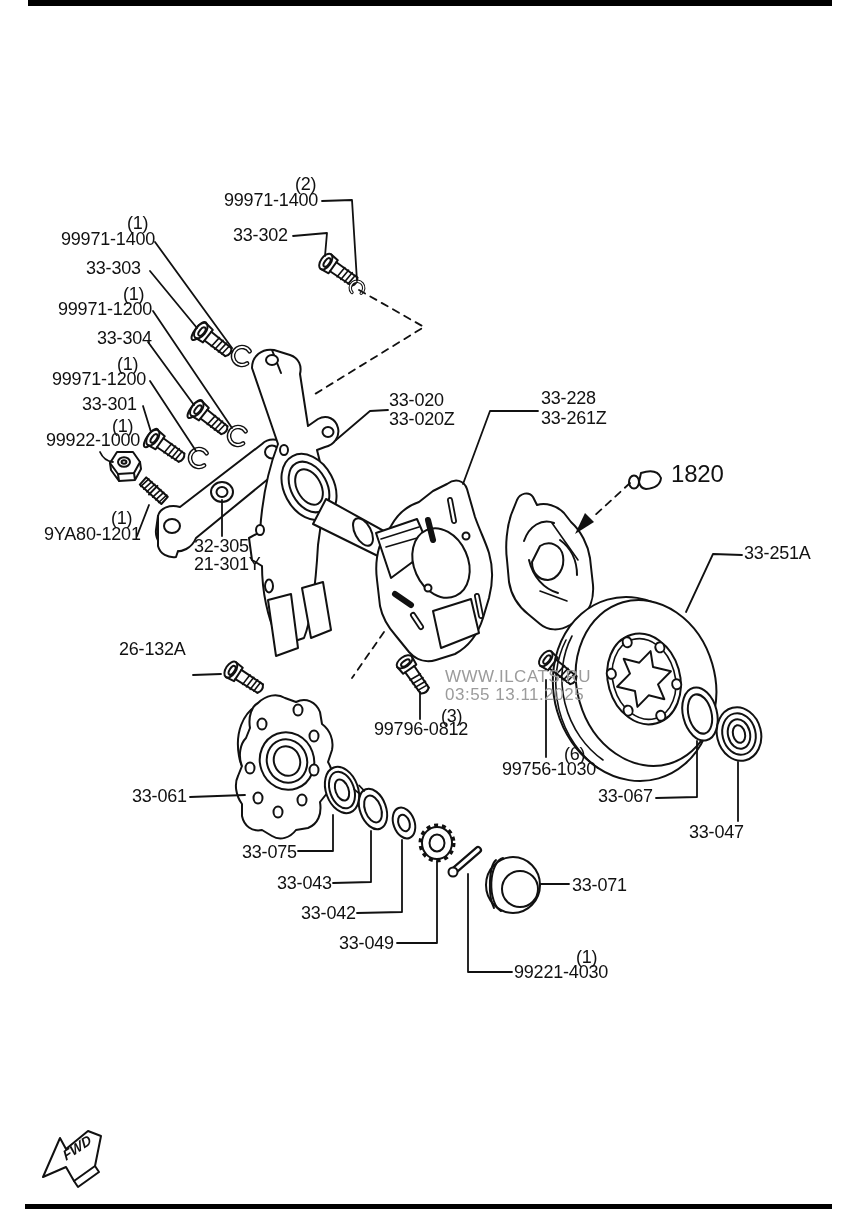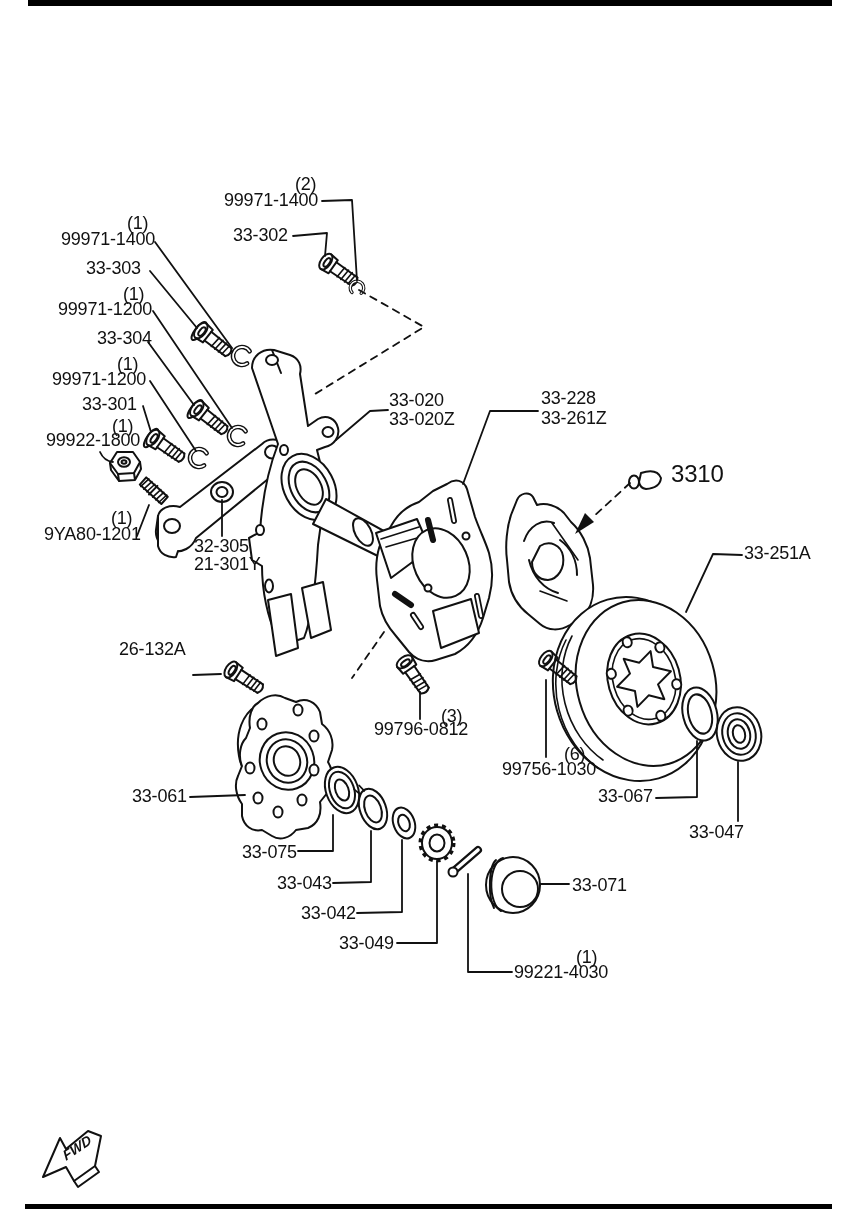--- a/index.html
+++ b/index.html
@@ -283,40 +283,44 @@
   <div class="lbl" style="left:127px;top:214px">(1)</div>
   <div class="lbl" style="left:61px;top:230px">99971-1400</div>
   <div class="lbl" style="left:86px;top:259px">33-303</div>
   <div class="lbl" style="left:123px;top:285px">(1)</div>
   <div class="lbl" style="left:58px;top:300px">99971-1200</div>
   <div class="lbl" style="left:97px;top:329px">33-304</div>
   <div class="lbl" style="left:117px;top:355px">(1)</div>
   <div class="lbl" style="left:52px;top:370px">99971-1200</div>
   <div class="lbl" style="left:82px;top:395px">33-301</div>
   <div class="lbl" style="left:112px;top:417px">(1)</div>
-  <div class="lbl" style="left:46px;top:431px">99922-1800</div>
+  <div class="lbl" style="left:46px;top:431px">99922-1000</div>
   <div class="lbl" style="left:111px;top:509px">(1)</div>
   <div class="lbl" style="left:44px;top:525px">9YA80-1201</div>
   <div class="lbl" style="left:194px;top:537px">32-305</div>
   <div class="lbl" style="left:194px;top:555px">21-301Y</div>
   <div class="lbl" style="left:389px;top:391px">33-020</div>
   <div class="lbl" style="left:389px;top:410px">33-020Z</div>
   <div class="lbl" style="left:541px;top:389px">33-228</div>
   <div class="lbl" style="left:541px;top:409px">33-261Z</div>
-  <div class="lbl big" style="left:671px;top:462px">3310</div>
+  <div class="lbl big" style="left:671px;top:462px">1820</div>
   <div class="lbl" style="left:744px;top:544px">33-251A</div>
   <div class="lbl" style="left:119px;top:640px">26-132A</div>
   <div class="lbl" style="left:132px;top:787px">33-061</div>
   <div class="lbl" style="left:441px;top:707px">(3)</div>
   <div class="lbl" style="left:374px;top:720px">99796-0812</div>
   <div class="lbl" style="left:564px;top:745px">(6)</div>
   <div class="lbl" style="left:502px;top:760px">99756-1030</div>
   <div class="lbl" style="left:598px;top:787px">33-067</div>
   <div class="lbl" style="left:689px;top:823px">33-047</div>
   <div class="lbl" style="left:242px;top:843px">33-075</div>
   <div class="lbl" style="left:277px;top:874px">33-043</div>
   <div class="lbl" style="left:301px;top:904px">33-042</div>
   <div class="lbl" style="left:339px;top:934px">33-049</div>
   <div class="lbl" style="left:572px;top:876px">33-071</div>
   <div class="lbl" style="left:576px;top:948px">(1)</div>
   <div class="lbl" style="left:514px;top:963px">99221-4030</div>
 
+  <div class="wm">
+    <div>WWW.ILCATS.RU</div>
+    <div>03:55 13.11.2025</div>
+  </div>
 </div>
 
 </body></html>

